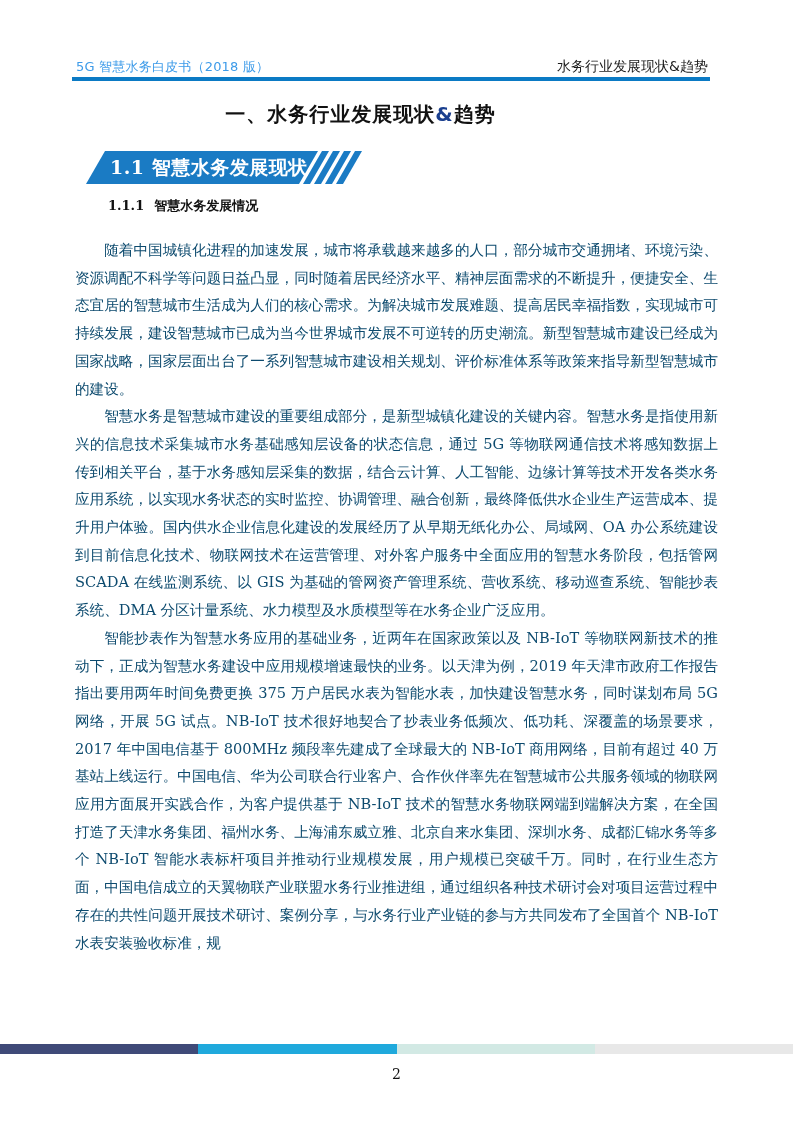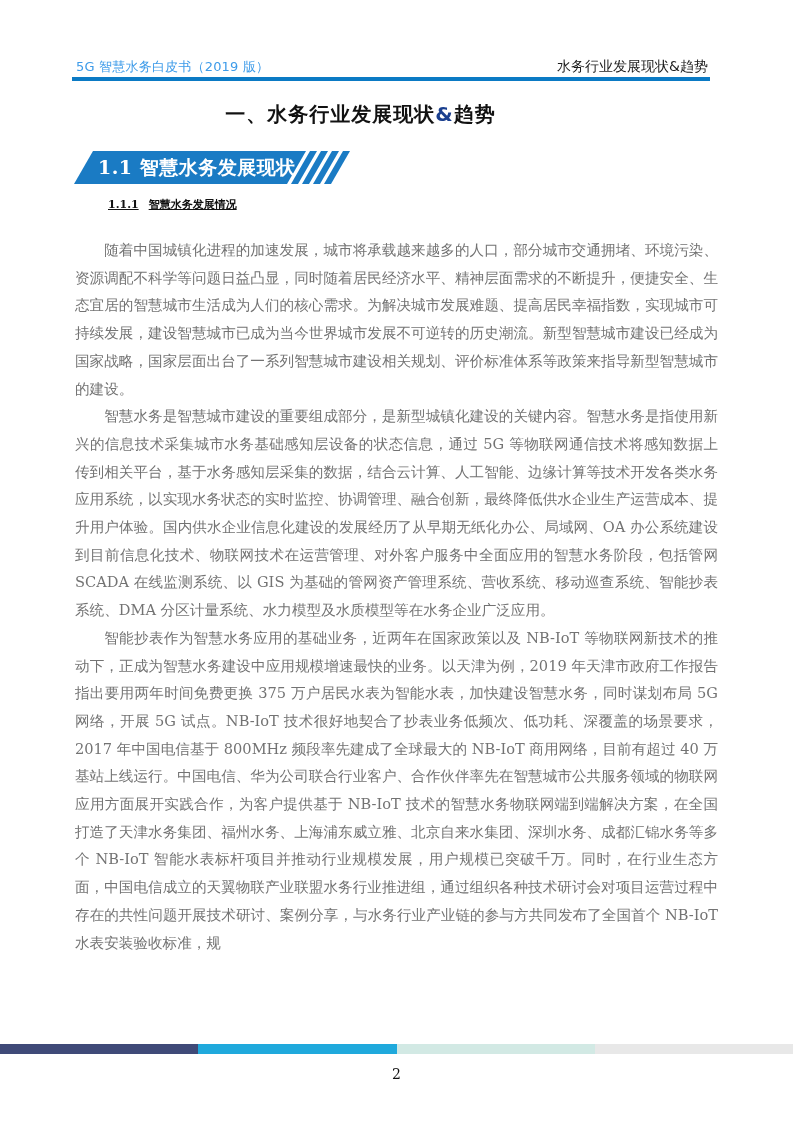--- a/index.html
+++ b/index.html
@@ -10,43 +10,43 @@
                  font-size: 13px; color: #3d9be9; letter-spacing: 0.2px; }
   .header-right { position: absolute; right: 2px; top: 6px; font-family: "DejaVu Sans", "Liberation Sans", sans-serif;
                   font-size: 14px; color: #1a1a1a; }
   .header-rule { position: absolute; left: 0; top: 25px; width: 638px; height: 4px; background: #0b7ac4; }
 
   .chapter-title { position: absolute; left: 0; top: 101px; width: 721px; text-align: center;
                    font-family: "DejaVu Sans", "Liberation Sans", sans-serif; font-weight: bold;
                    font-size: 20px; color: #111; letter-spacing: 1px; }
   .chapter-title .amp { color: #1a3f8f; }
 
-  .section-banner { position: absolute; left: 74px; top: 151px; width: 280px; height: 33px; }
+  .section-banner { position: absolute; left: 86px; top: 151px; width: 280px; height: 33px; }
   .section-banner svg { position: absolute; left: 0; top: 0; }
   .section-label { position: absolute; left: 24px; top: 4px; font-weight: bold; font-size: 19px;
                    color: #ffffff; font-family: "DejaVu Serif", "Liberation Serif", serif; letter-spacing: 0.5px; }
 
-  .subsection-title { position: absolute; left: 108px; top: 197px; font-weight: bold; font-size: 11px; color: #111;
-                      font-family: "DejaVu Serif", "Liberation Serif", serif; text-decoration: underline; }
+  .subsection-title { position: absolute; left: 108px; top: 197px; font-weight: bold; font-size: 13px; color: #111;
+                      font-family: "DejaVu Serif", "Liberation Serif", serif; }
   .subsection-title .num { margin-right: 10px; }
 
   .body-text { position: absolute; left: 75px; top: 236px; width: 643px; }
   .para { margin: 0; font-size: 14.6px; line-height: 27.7px; text-align: justify; text-indent: 2em;
-          font-family: "DejaVu Serif", "Liberation Serif", serif; color: #737373; }
+          font-family: "DejaVu Serif", "Liberation Serif", serif; color: #0c4a6e; }
 
   .footer-bar { position: absolute; left: 0; top: 1044px; width: 793px; height: 10px; display: flex; }
   .footer-bar .seg { flex: 1; height: 100%; }
   .page-num { position: absolute; left: 0; top: 1066px; width: 793px; text-align: center;
               font-size: 14px; color: #111; font-family: "DejaVu Serif", "Liberation Serif", serif; }
 </style>
 </head>
 <body>
 
 <div class="header">
-  <span class="header-left">5G 智慧水务白皮书（2019 版）</span>
+  <span class="header-left">5G 智慧水务白皮书（2018 版）</span>
   <span class="header-right">水务行业发展现状&amp;趋势</span>
   <div class="header-rule"></div>
 </div>
 
 <div class="chapter-title"><span>一、水务行业发展现状</span><span class="amp">&amp;</span><span>趋势</span></div>
 
 <div class="section-banner">
   <svg width="280" height="33" viewBox="0 0 280 33">
     <polygon points="19,0 232,0 213,33 0,33" fill="#1a7bc4"></polygon>
     <polygon points="236,0 243,0 224,33 217,33" fill="#1a7bc4"></polygon>

